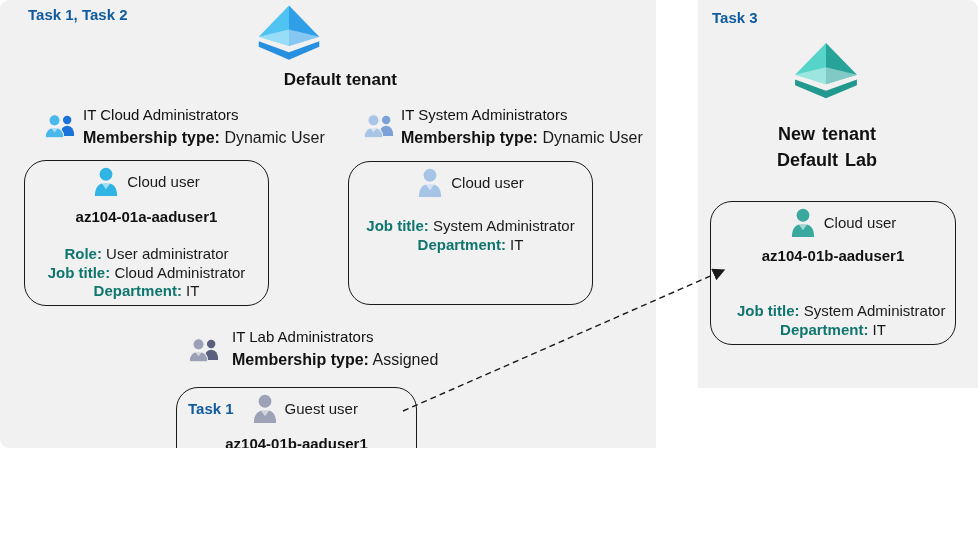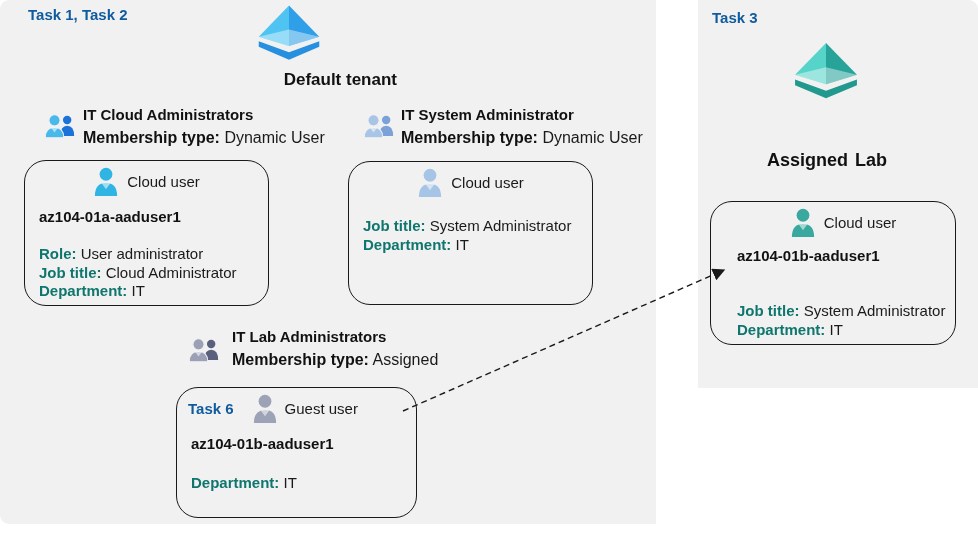--- a/index.html
+++ b/index.html
@@ -1,39 +1,40 @@
 <!DOCTYPE html>
 <html><head>
 <meta charset="utf-8">
 <style>
   html,body { margin:0; padding:0; background:#fff; }
   .stage {
-    position:relative; width:978px; height:524px; overflow:hidden;
+    position:relative; width:978px; height:448px; overflow:hidden;
     background:#ffffff; color:#1a1a1a;
     font-family:"Liberation Sans","DejaVu Sans",sans-serif;
     font-size:15px;
     border-radius:9px;
   }
   .panel { position:absolute; background:#f1f1f1; }
   .panel-left  { left:0; top:0; width:656px; height:540px; }
   .panel-right { left:698px; top:0; width:280px; height:388px; }
   .task-label { position:absolute; font-weight:700; font-size:15px; color:#0f5b9d; white-space:nowrap; }
 
   .tenant-icon { position:absolute; }
   .tenant-name { position:absolute; font-weight:700; font-size:17px; color:#111; text-align:right; white-space:nowrap; }
 
   .group-icon  { position:absolute; }
-  .group-title { position:absolute; font-weight:700; font-size:15px; color:#111; white-space:nowrap; }
+  .group-title { position:absolute; font-weight:400; font-size:15px; color:#111; white-space:nowrap; }
   .group-sub   { position:absolute; font-size:16px; white-space:nowrap; }
   .group-sub b { font-weight:700; color:#111; }
 
   .card {
     position:absolute; box-sizing:border-box;
     border:1.4px solid #1a1a1a; border-radius:22px;
     background:transparent;
+    text-align:center;
   }
   .card-header {
     display:flex; align-items:center; justify-content:center;
     gap:8px; margin-top:5px; height:30px; white-space:nowrap;
   }
   .card-header.hdr-left { justify-content:flex-start; padding-left:11px; gap:7px; }
   .card-header .task-inline { font-weight:700; color:#0f5b9d; margin-right:11px; }
   .person-icon { width:26px; height:29px; flex:0 0 auto; }
   .user-name { font-weight:700; color:#111; margin:12px 14px 0; white-space:nowrap; }
   .props { margin:20px 14px 0; line-height:18.5px; white-space:nowrap; }
@@ -98,21 +99,21 @@
     </svg>
   <div class="group-title" style="left:83px; top:106px;">IT Cloud Administrators</div>
   <div class="group-sub" style="left:83px; top:129px;">
     <b>Membership type:</b>
     <span>Dynamic User</span>
   </div>
 
   <svg class="group-icon" style="left:363px; top:112px; width:32px; height:26px; --g1:#a8c4e6; --g2:#7ba1d8;">
       <use href="#sym-group"></use>
     </svg>
-  <div class="group-title" style="left:401px; top:106px;">IT System Administrator</div>
+  <div class="group-title" style="left:401px; top:106px;">IT System Administrators</div>
   <div class="group-sub" style="left:401px; top:129px;">
     <b>Membership type:</b>
     <span>Dynamic User</span>
   </div>
 
   <div class="card" style="left:24px; top:160px; width:245px; height:146px;">
     <div class="card-header">
       <svg class="person-icon" style="color:#30b4e4;">
           <use href="#sym-person"></use>
         </svg>
@@ -158,42 +159,43 @@
       <use href="#sym-group"></use>
     </svg>
   <div class="group-title" style="left:232px; top:328px;">IT Lab Administrators</div>
   <div class="group-sub" style="left:232px; top:351px;">
     <b>Membership type:</b>
     <span>Assigned</span>
   </div>
 
   <div class="card card-guest" style="left:176px; top:387px; width:241px; height:131px;">
     <div class="card-header hdr-left">
-      <span class="task-inline">Task 6</span>
+      <span class="task-inline">Task 1</span>
       <svg class="person-icon" style="color:#9da2b6;">
           <use href="#sym-person"></use>
         </svg>
       <span>Guest user</span>
     </div>
     <div class="user-name">az104-01b-aaduser1</div>
     <div class="props">
       <div>
         <b>Department:</b>
         <span>IT</span>
       </div>
     </div>
   </div>
 
   <div class="task-label" style="left:712px; top:9px;">Task 3</div>
 
   <svg class="tenant-icon" style="left:791px; top:42px; width:70px; height:60px; --t1:#57d4ca; --t2:#27a399; --t3:#22998f;">
       <use href="#sym-tenant"></use>
     </svg>
 
-  <div class="rp-title" style="top:150px;">Assigned Lab</div>
+  <div class="rp-title" style="top:124px;">New tenant</div>
+  <div class="rp-title" style="top:150px;">Default Lab</div>
 
   <div class="card card-new" style="left:710px; top:201px; width:246px; height:144px;">
     <div class="card-header">
       <svg class="person-icon" style="color:#39a89e;">
           <use href="#sym-person"></use>
         </svg>
       <span>Cloud user</span>
     </div>
     <div class="user-name">az104-01b-aaduser1</div>
     <div class="props">

